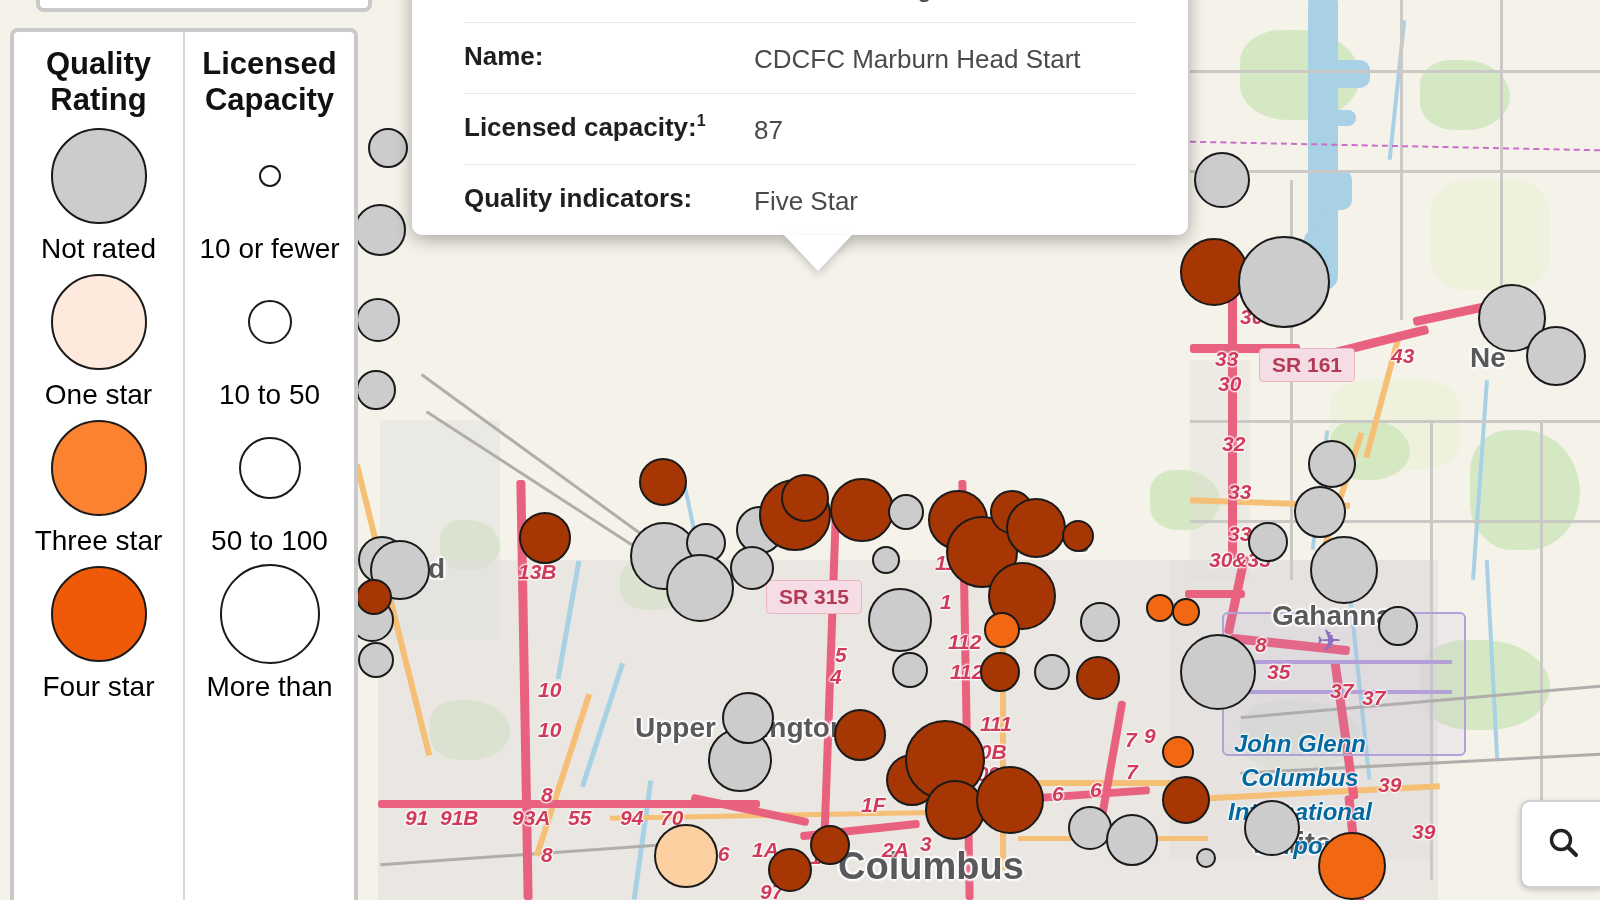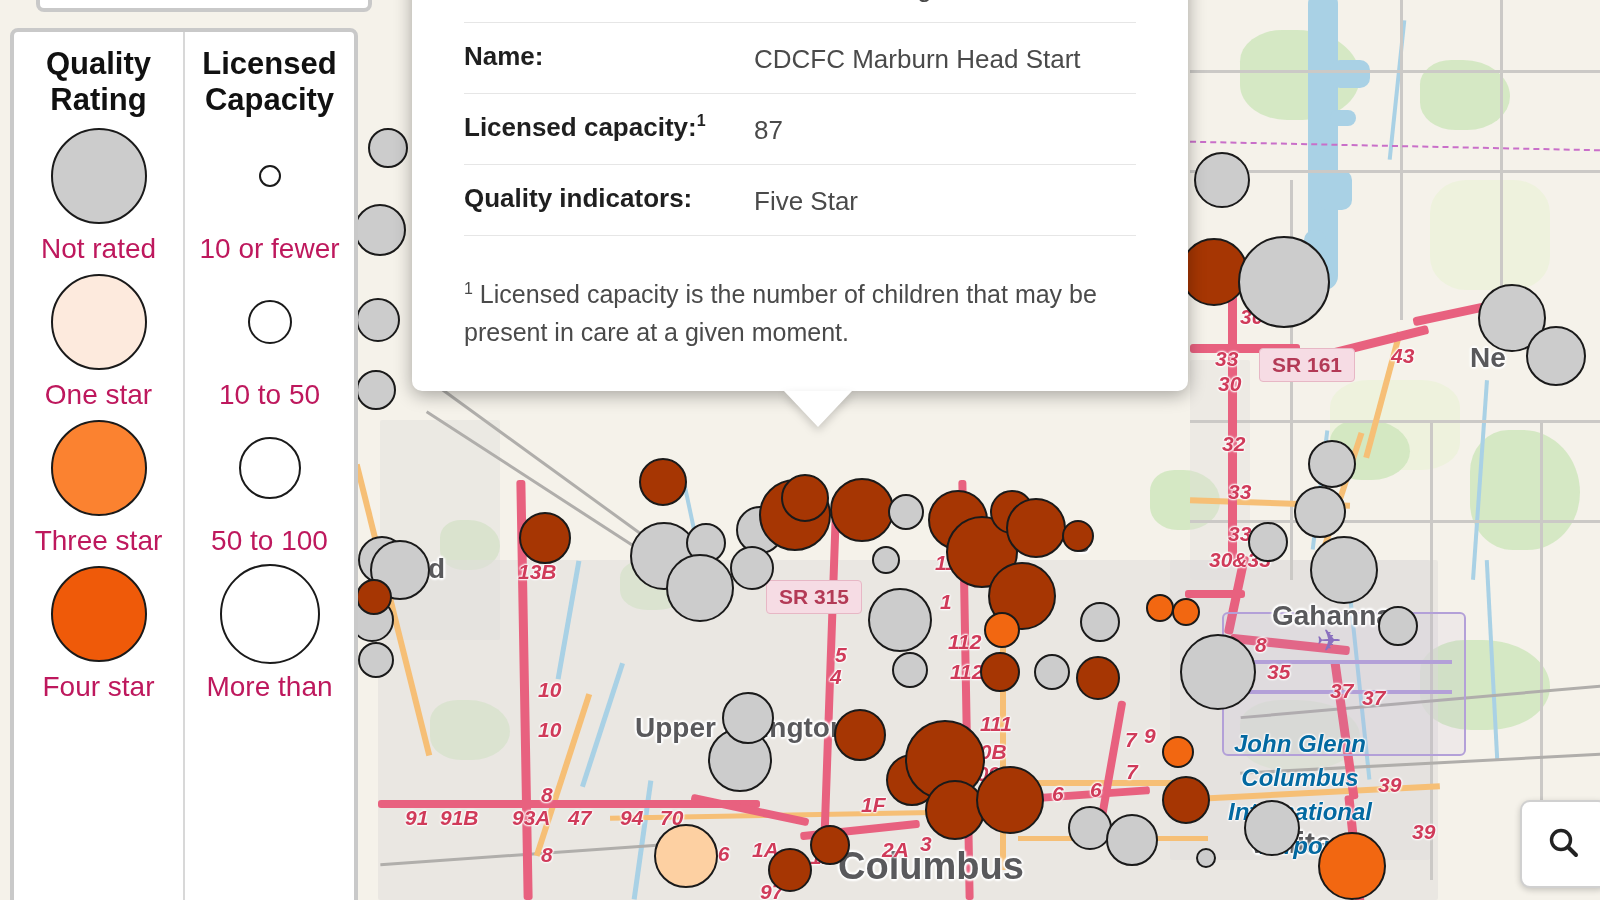--- a/index.html
+++ b/index.html
@@ -59,21 +59,21 @@
   }
   .legend-col{flex:1;box-sizing:border-box;padding-top:8px;}
   .legend-col.left{border-right:2px solid #d8d8d8;}
   .legend-head{
     text-align:center;font-weight:bold;font-size:31px;line-height:36px;
     color:#111;padding:6px 0 2px 0;
   }
   .legend-item{display:flex;flex-direction:column;align-items:center;}
   .legend-swatch-wrap{height:112px;display:flex;align-items:center;justify-content:center;}
   .swatch{border:2px solid #1a1a1a;border-radius:50%;box-sizing:border-box;}
-  .legend-label{font-size:28px;color:#be185d;text-align:center;line-height:34px;}
+  .legend-label{font-size:28px;color:#000000;text-align:center;line-height:34px;}
 
   
   #popup{
     position:absolute;left:412px;top:-48px;width:776px;
     background:#fff;border-radius:10px;
     box-shadow:0 4px 18px rgba(0,0,0,.33);
     padding:0 52px;box-sizing:border-box;
   }
   .popup-row{display:flex;border-top:1px solid #e6e6e6;padding:18px 0 16px 0;}
   .popup-row:first-child{border-top:none;}
@@ -221,21 +221,21 @@
       <div class="hwy-label" style="left: 1362px; top: 686px;">37</div>
       <div class="hwy-label" style="left: 1378px; top: 773px;">39</div>
       <div class="hwy-label" style="left: 1412px; top: 820px;">39</div>
       <div class="hwy-label" style="left: 518px; top: 560px;">13B</div>
       <div class="hwy-label" style="left: 538px; top: 678px;">10</div>
       <div class="hwy-label" style="left: 538px; top: 718px;">10</div>
       <div class="hwy-label" style="left: 541px; top: 783px;">8</div>
       <div class="hwy-label" style="left: 405px; top: 806px;">91</div>
       <div class="hwy-label" style="left: 440px; top: 806px;">91B</div>
       <div class="hwy-label" style="left: 512px; top: 806px;">93A</div>
-      <div class="hwy-label" style="left: 568px; top: 806px;">47</div>
+      <div class="hwy-label" style="left: 568px; top: 806px;">55</div>
       <div class="hwy-label" style="left: 620px; top: 806px;">94</div>
       <div class="hwy-label" style="left: 660px; top: 806px;">70</div>
       <div class="hwy-label" style="left: 541px; top: 843px;">8</div>
       <div class="hwy-label" style="left: 706px; top: 842px;">96</div>
       <div class="hwy-label" style="left: 752px; top: 838px;">1A</div>
       <div class="hwy-label" style="left: 810px; top: 845px;">1B</div>
       <div class="hwy-label" style="left: 760px; top: 880px;">97</div>
       <div class="hwy-label" style="left: 835px; top: 643px;">5</div>
       <div class="hwy-label" style="left: 830px; top: 665px;">4</div>
       <div class="hwy-label" style="left: 838px; top: 718px;">3</div>
@@ -403,24 +403,20 @@
       </div>
       <div class="popup-row">
         <div class="popup-key">Licensed capacity:<sup>1</sup></div>
         <div class="popup-val">87</div>
       </div>
       <div class="popup-row">
         <div class="popup-key">Quality indicators:</div>
         <div class="popup-val">Five Star</div>
       </div>
     </div>
-  <div class="popup-note">
-    <sup>1</sup>
-    <span>Licensed capacity is the number of children that may be present in care at a given moment.</span>
-  </div>
   <div id="popup-tail"></div>
 </div>
 
 <div id="search-btn">
   <svg width="40" height="40" viewBox="0 0 40 40">
     <circle cx="17" cy="16" r="9.5" fill="none" stroke="#222" stroke-width="3.4"></circle>
     <line x1="24" y1="23" x2="32" y2="31" stroke="#222" stroke-width="4" stroke-linecap="round"></line>
   </svg>
 </div>
 

